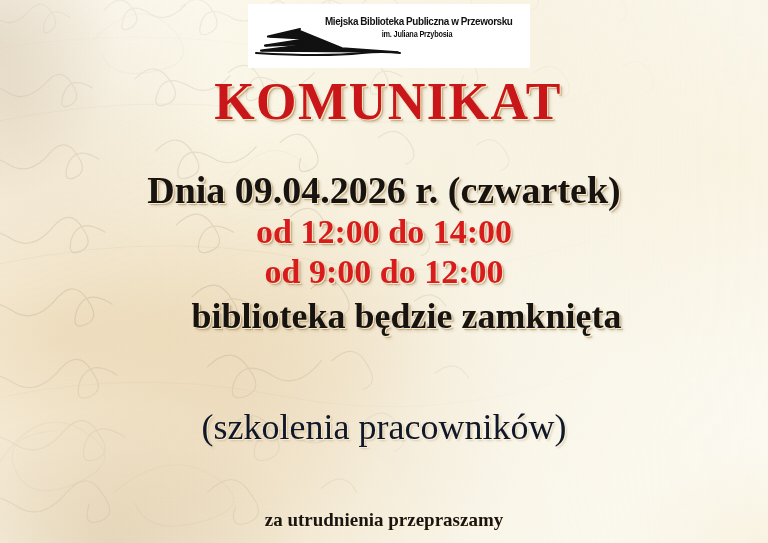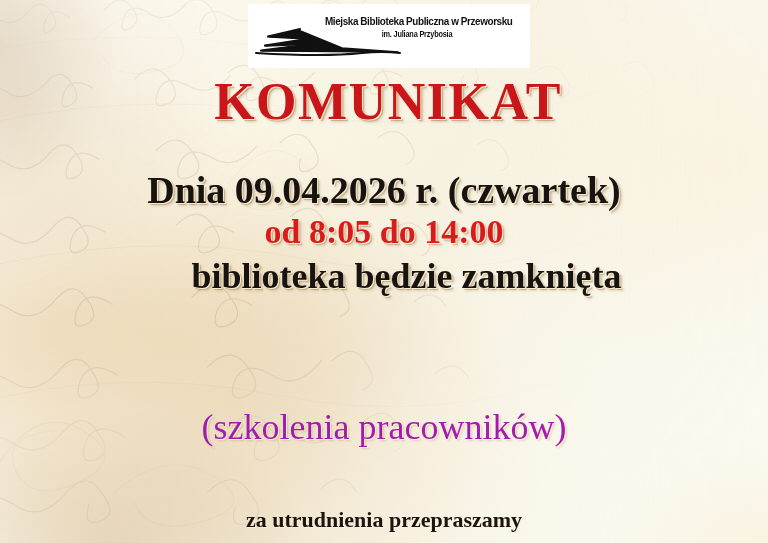--- a/index.html
+++ b/index.html
@@ -187,34 +187,34 @@
   }
 
   .note {
     position: absolute;
     left: 0; right: 0;
     top: 404px;
     font-family: "Liberation Serif", "DejaVu Serif", serif;
     font-weight: normal;
     font-size: 36px;
     line-height: 46px;
-    color: #a21caf;
+    color: #0f172a;
     white-space: nowrap;
     text-shadow:
        1px 1px 0 rgba(255,240,205,0.85),
        2px 2px 2px rgba(120,92,50,0.22);
   }
 
   .apology {
     position: absolute;
     left: 0; right: 0;
     top: 509px;
     font-family: "Liberation Serif", "DejaVu Serif", serif;
     font-weight: bold;
-    font-size: 22px;
+    font-size: 19px;
     line-height: 22px;
     color: #1b1512;
     white-space: nowrap;
     text-shadow: 1px 1px 0 rgba(255,243,214,0.8);
   }
 </style>
 </head>
 <body>
 
 <div id="poster">
@@ -313,21 +313,22 @@
           <div class="logo-name">Miejska Biblioteka Publiczna w Przeworsku</div>
           <div class="logo-sub">im. Juliana Przybosia</div>
         </div>
       </div>
     </div>
 
     <div class="headline">KOMUNIKAT</div>
 
     <div class="body-block">
       <div class="line line-dark">Dnia 09.04.2026 r. (czwartek)</div>
-      <div class="line line-red">od 8:05 do 14:00</div>
+      <div class="line line-red">od 12:00 do 14:00</div>
+      <div class="line line-red">od 9:00 do 12:00</div>
       <div class="line line-closed">biblioteka będzie zamknięta</div>
     </div>
 
     <div class="note">(szkolenia pracowników)</div>
 
     <div class="apology">za utrudnienia przepraszamy</div>
 
   </div>
 </div>
 

